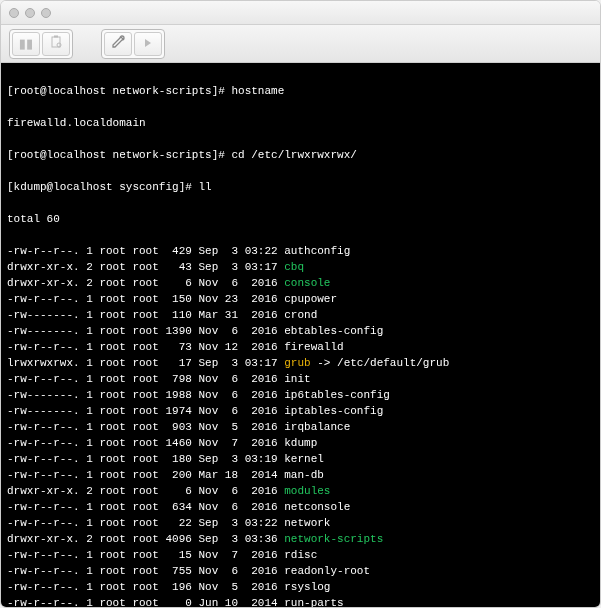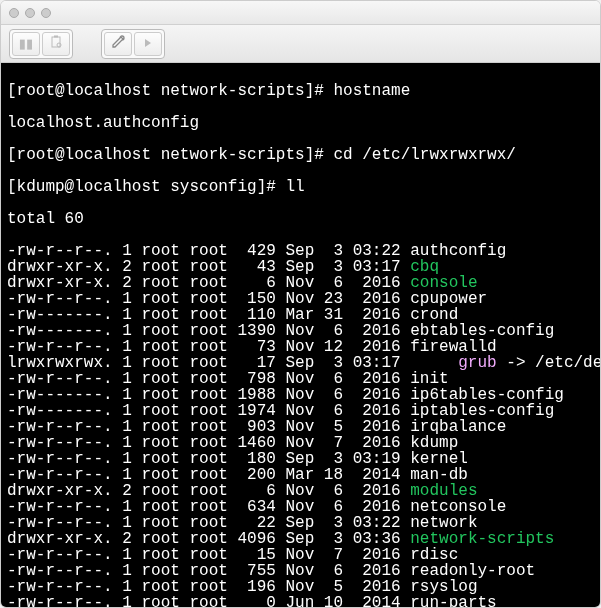--- a/index.html
+++ b/index.html
@@ -68,28 +68,28 @@
     cursor: pointer;
     color: #888;
     font-size: 13px;
   }
   .tool-btn.inactive { color: #bbb; }
   .terminal {
     flex: 1;
     background: #000;
     color: #fff;
     font-family: "Courier New", monospace;
-    font-size: 16px;
+    font-size: 11px;
     line-height: 16px;
     padding: 4px 6px;
     white-space: pre;
     overflow: hidden;
   }
   .prompt { color: #fff; }
-  .cyan { color: #f0abfc; margin-left: 48px; }
+  .cyan { color: #eab308; }
   .blue { color: #22c55e; }
   .line { display: block; }
 </style>
 </head>
 <body>
 
 <div class="window">
   <div class="titlebar">
     <div class="traffic-lights">
       <div class="traffic-light"></div>
@@ -126,20 +126,20 @@
           <svg width="10" height="10" viewBox="0 0 10 10">
               <path d="M2 1 L8 5 L2 9 Z" fill="#bbb"></path>
             </svg>
         </span>
       </div>
     </div>
   </div>
 
   <div class="terminal">
 <span class="line"><span class="prompt">[root@localhost network-scripts]# </span><span>hostname</span></span>
-<span class="line">localhost.authconfig</span>
+<span class="line">firewalld.localdomain</span>
 <span class="line"><span class="prompt">[root@localhost network-scripts]# </span><span>cd /etc/lrwxrwxrwx/</span></span>
 <span class="line"><span class="prompt">[kdump@localhost sysconfig]# </span><span>ll</span></span>
 <span class="line">total 60</span>
 <div id="listing"><span class="line"><span>-rw-r--r--. 1 root root  429 Sep  3 03:22 </span><span>authconfig</span></span><span class="line"><span>drwxr-xr-x. 2 root root   43 Sep  3 03:17 </span><span class="blue">cbq</span></span><span class="line"><span>drwxr-xr-x. 2 root root    6 Nov  6  2016 </span><span class="blue">console</span></span><span class="line"><span>-rw-r--r--. 1 root root  150 Nov 23  2016 </span><span>cpupower</span></span><span class="line"><span>-rw-------. 1 root root  110 Mar 31  2016 </span><span>crond</span></span><span class="line"><span>-rw-------. 1 root root 1390 Nov  6  2016 </span><span>ebtables-config</span></span><span class="line"><span>-rw-r--r--. 1 root root   73 Nov 12  2016 </span><span>firewalld</span></span><span class="line"><span>lrwxrwxrwx. 1 root root   17 Sep  3 03:17 </span><span class="cyan">grub</span><span> -&gt; /etc/default/grub</span></span><span class="line"><span>-rw-r--r--. 1 root root  798 Nov  6  2016 </span><span>init</span></span><span class="line"><span>-rw-------. 1 root root 1988 Nov  6  2016 </span><span>ip6tables-config</span></span><span class="line"><span>-rw-------. 1 root root 1974 Nov  6  2016 </span><span>iptables-config</span></span><span class="line"><span>-rw-r--r--. 1 root root  903 Nov  5  2016 </span><span>irqbalance</span></span><span class="line"><span>-rw-r--r--. 1 root root 1460 Nov  7  2016 </span><span>kdump</span></span><span class="line"><span>-rw-r--r--. 1 root root  180 Sep  3 03:19 </span><span>kernel</span></span><span class="line"><span>-rw-r--r--. 1 root root  200 Mar 18  2014 </span><span>man-db</span></span><span class="line"><span>drwxr-xr-x. 2 root root    6 Nov  6  2016 </span><span class="blue">modules</span></span><span class="line"><span>-rw-r--r--. 1 root root  634 Nov  6  2016 </span><span>netconsole</span></span><span class="line"><span>-rw-r--r--. 1 root root   22 Sep  3 03:22 </span><span>network</span></span><span class="line"><span>drwxr-xr-x. 2 root root 4096 Sep  3 03:36 </span><span class="blue">network-scripts</span></span><span class="line"><span>-rw-r--r--. 1 root root   15 Nov  7  2016 </span><span>rdisc</span></span><span class="line"><span>-rw-r--r--. 1 root root  755 Nov  6  2016 </span><span>readonly-root</span></span><span class="line"><span>-rw-r--r--. 1 root root  196 Nov  5  2016 </span><span>rsyslog</span></span><span class="line"><span>-rw-r--r--. 1 root root    0 Jun 10  2014 </span><span>run-parts</span></span></div>
 
   </div>
 </div>
 
 </body></html>

